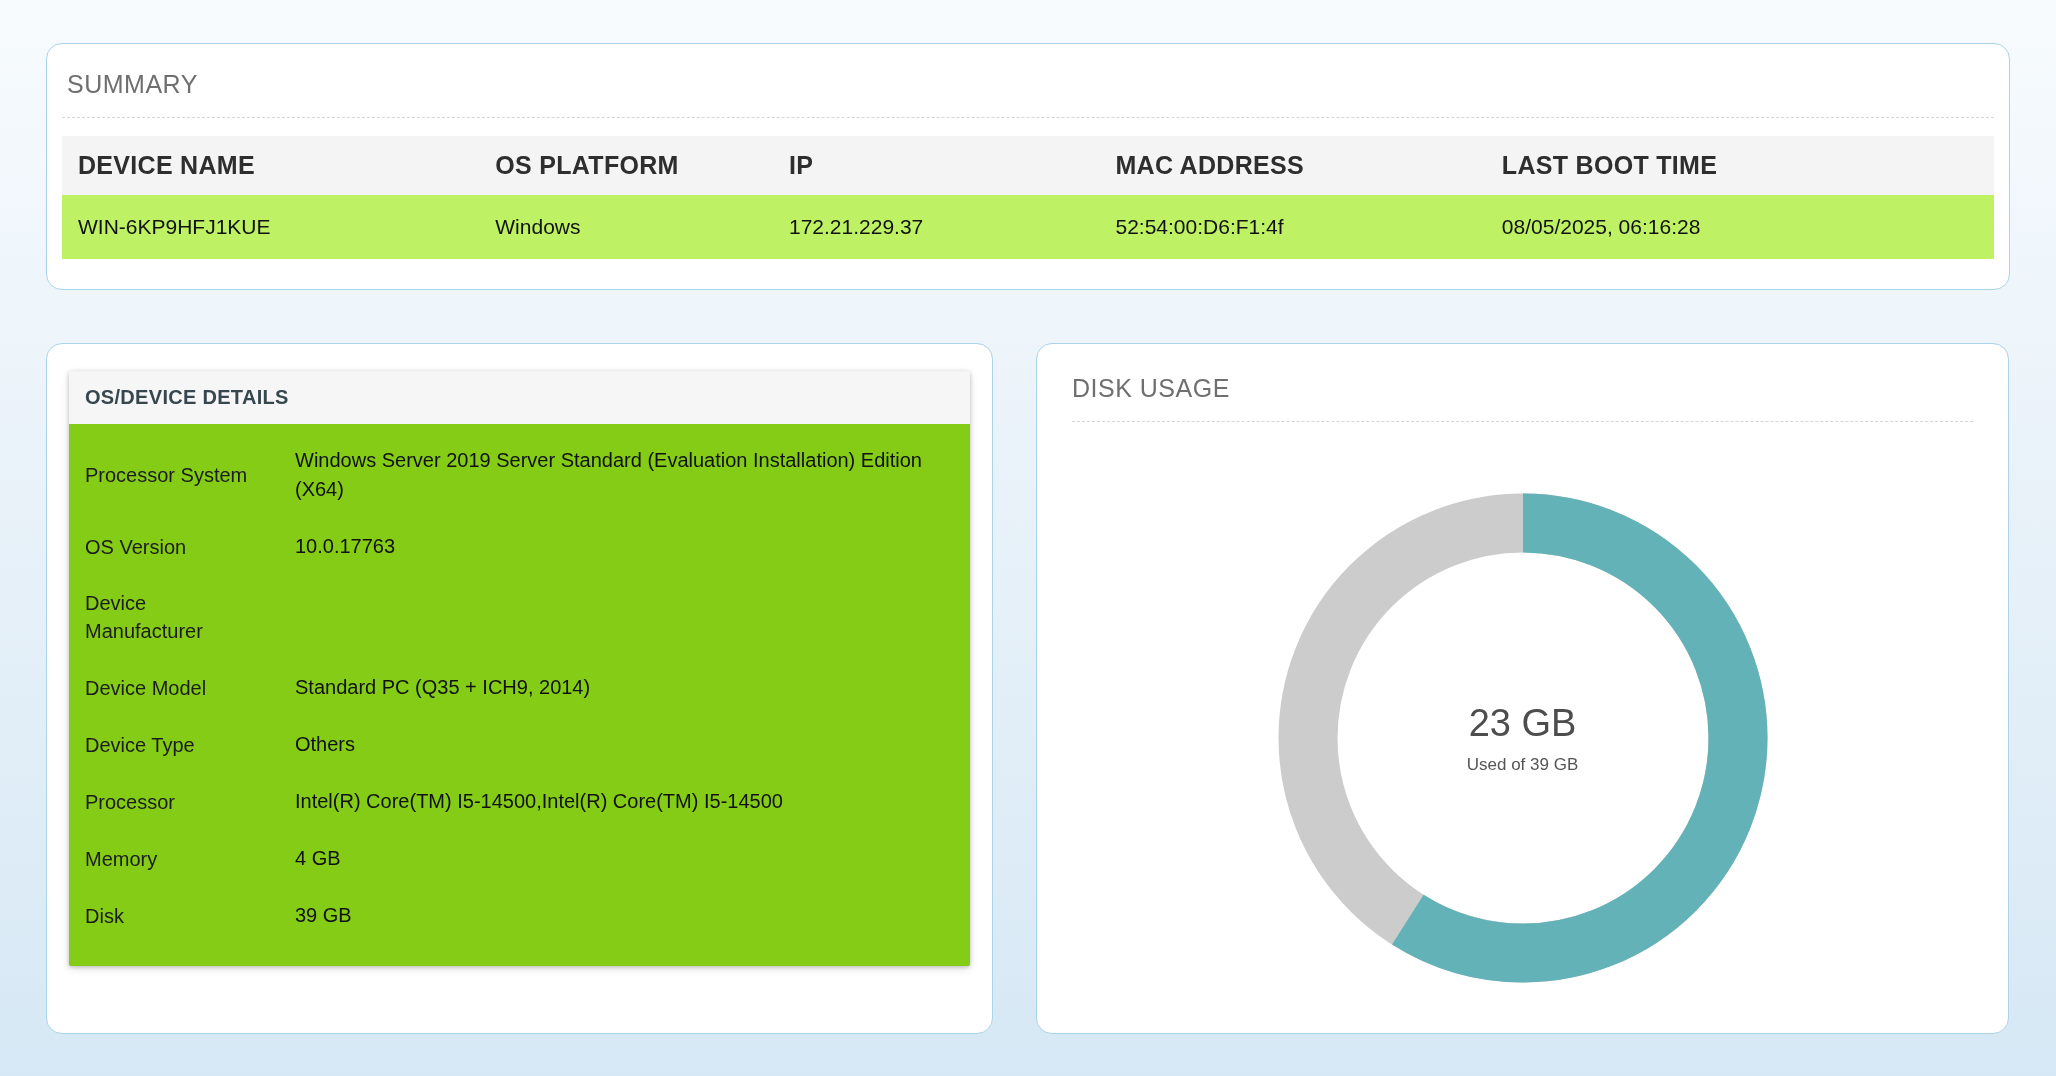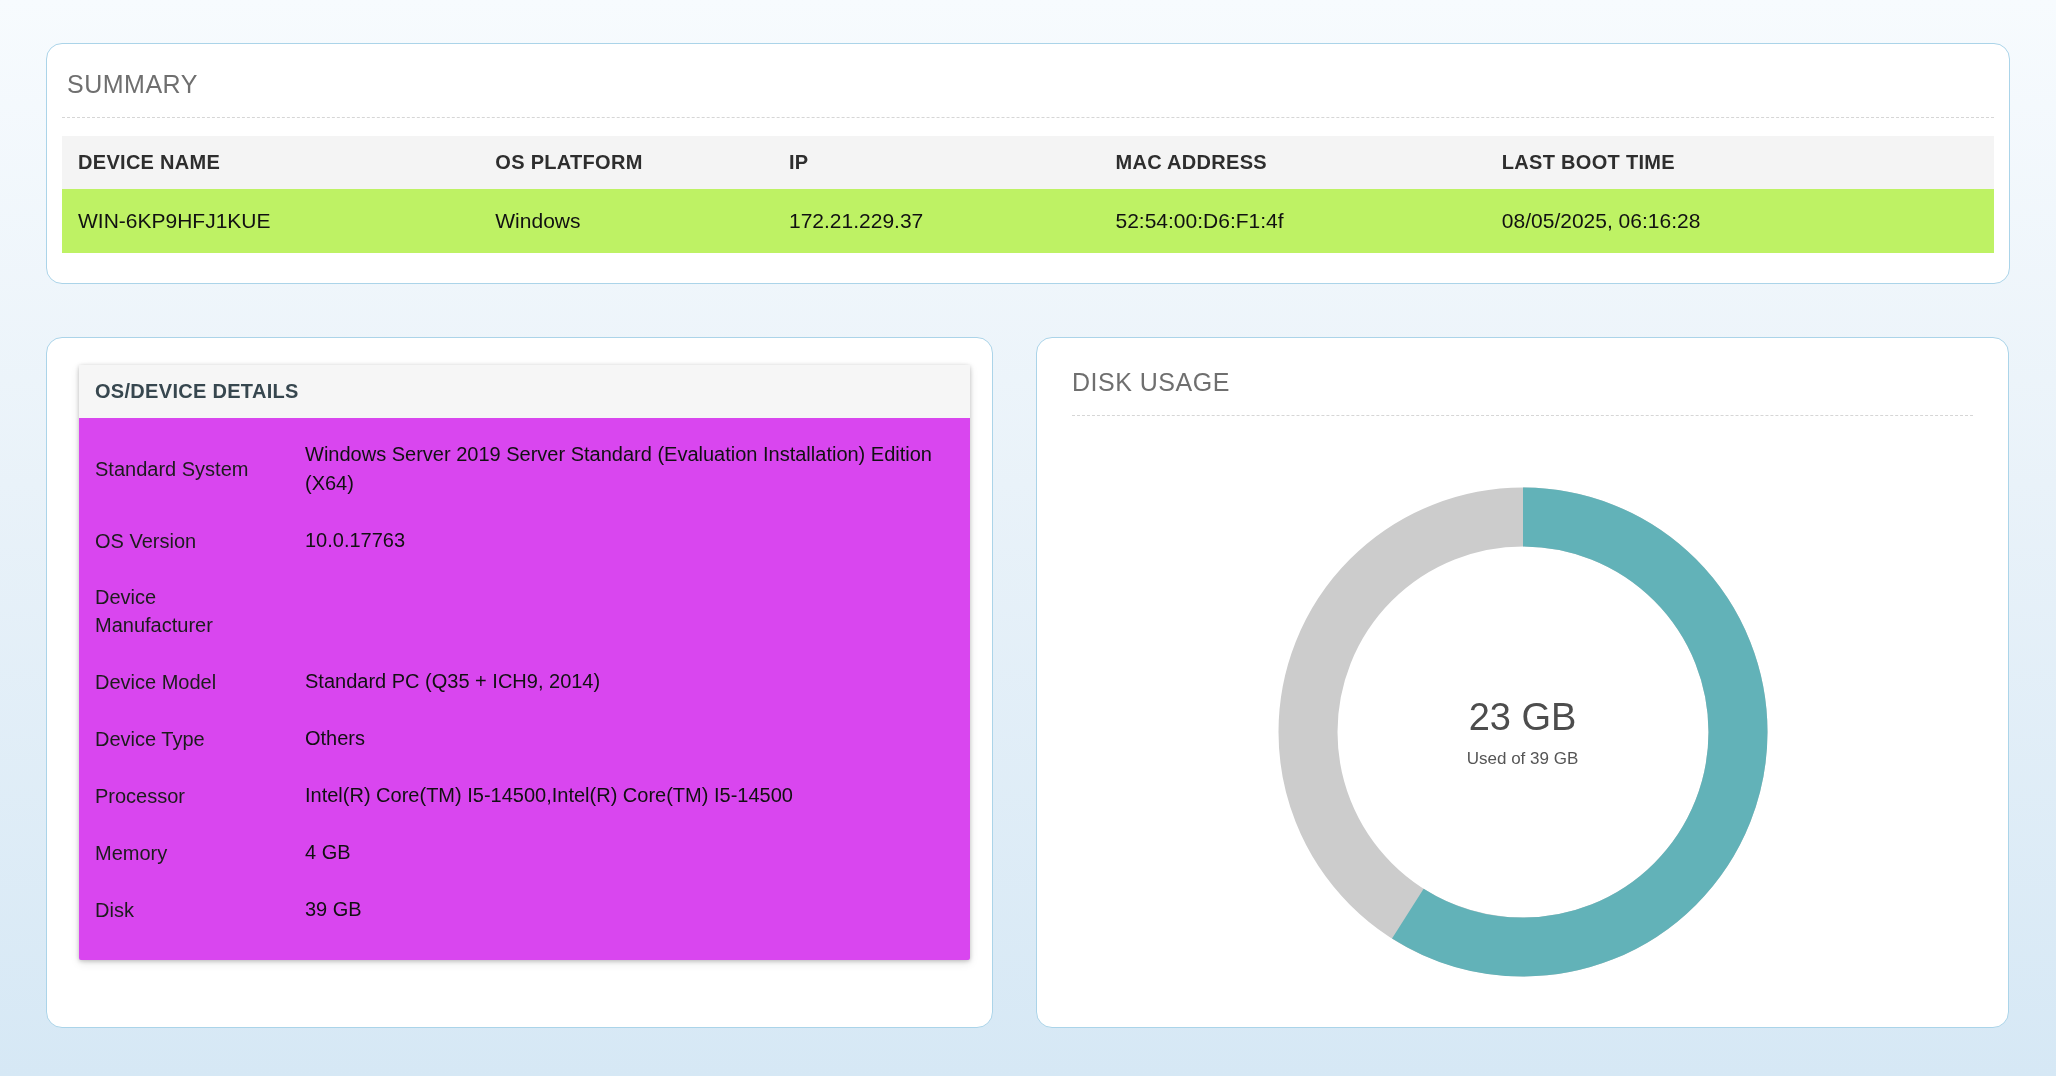--- a/index.html
+++ b/index.html
@@ -33,21 +33,21 @@
   .summary-card .section-title { padding-left:5px; }
   .summary-card .dashed-sep { margin:18px 0 18px 0; }
   table.summary-table {
     width:100%;
     border-collapse:collapse;
     table-layout:fixed;
   }
   table.summary-table th {
     background:#f4f4f4;
     text-align:left;
-    font-size:20px;
+    font-size:25px;
     font-weight:700;
     color:#2e2e2e;
     letter-spacing:0.3px;
     padding:15px 16px;
   }
   table.summary-table td {
     font-size:21px;
     color:#111;
     padding:20px 16px;
     background:#bef264;
@@ -60,24 +60,23 @@
     margin:53px 46px 0 46px;
   }
 
   
   .details-card {
     width:947px;
     height:691px;
     padding:27px 22px;
   }
   .details-panel {
-    background:#d946ef;
+    background:#84cc16;
     box-shadow:0 1px 4px rgba(0,0,0,0.22), 0 3px 10px rgba(0,0,0,0.10);
     border-radius:2px;
-    margin-left:10px;
   }
   .details-panel-header {
     background:#f6f6f6;
     padding:15px 16px;
     font-size:20px;
     font-weight:700;
     color:#37474f;
     letter-spacing:0.3px;
   }
   .details-panel-body { padding:8px 16px 22px 16px; }
@@ -169,21 +168,21 @@
 </div>
 
 <div class="bottom-row">
 
   <div class="card details-card">
     <div class="details-panel">
       <div class="details-panel-header">OS/DEVICE DETAILS</div>
       <div class="details-panel-body">
 
         <div class="detail-row">
-          <div class="detail-label">Standard System</div>
+          <div class="detail-label">Processor System</div>
           <div class="detail-value">Windows Server 2019 Server Standard (Evaluation Installation) Edition (X64)</div>
         </div>
         <div class="detail-row">
           <div class="detail-label">OS Version</div>
           <div class="detail-value">10.0.17763</div>
         </div>
         <div class="detail-row">
           <div class="detail-label">Device Manufacturer</div>
         </div>
         <div class="detail-row">

